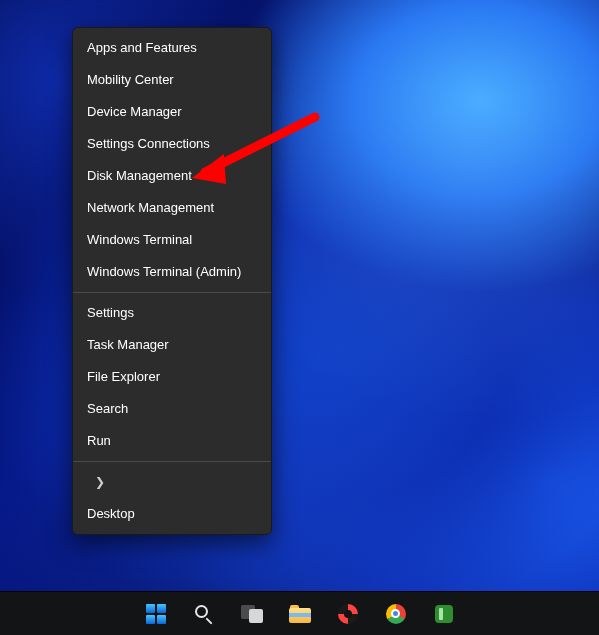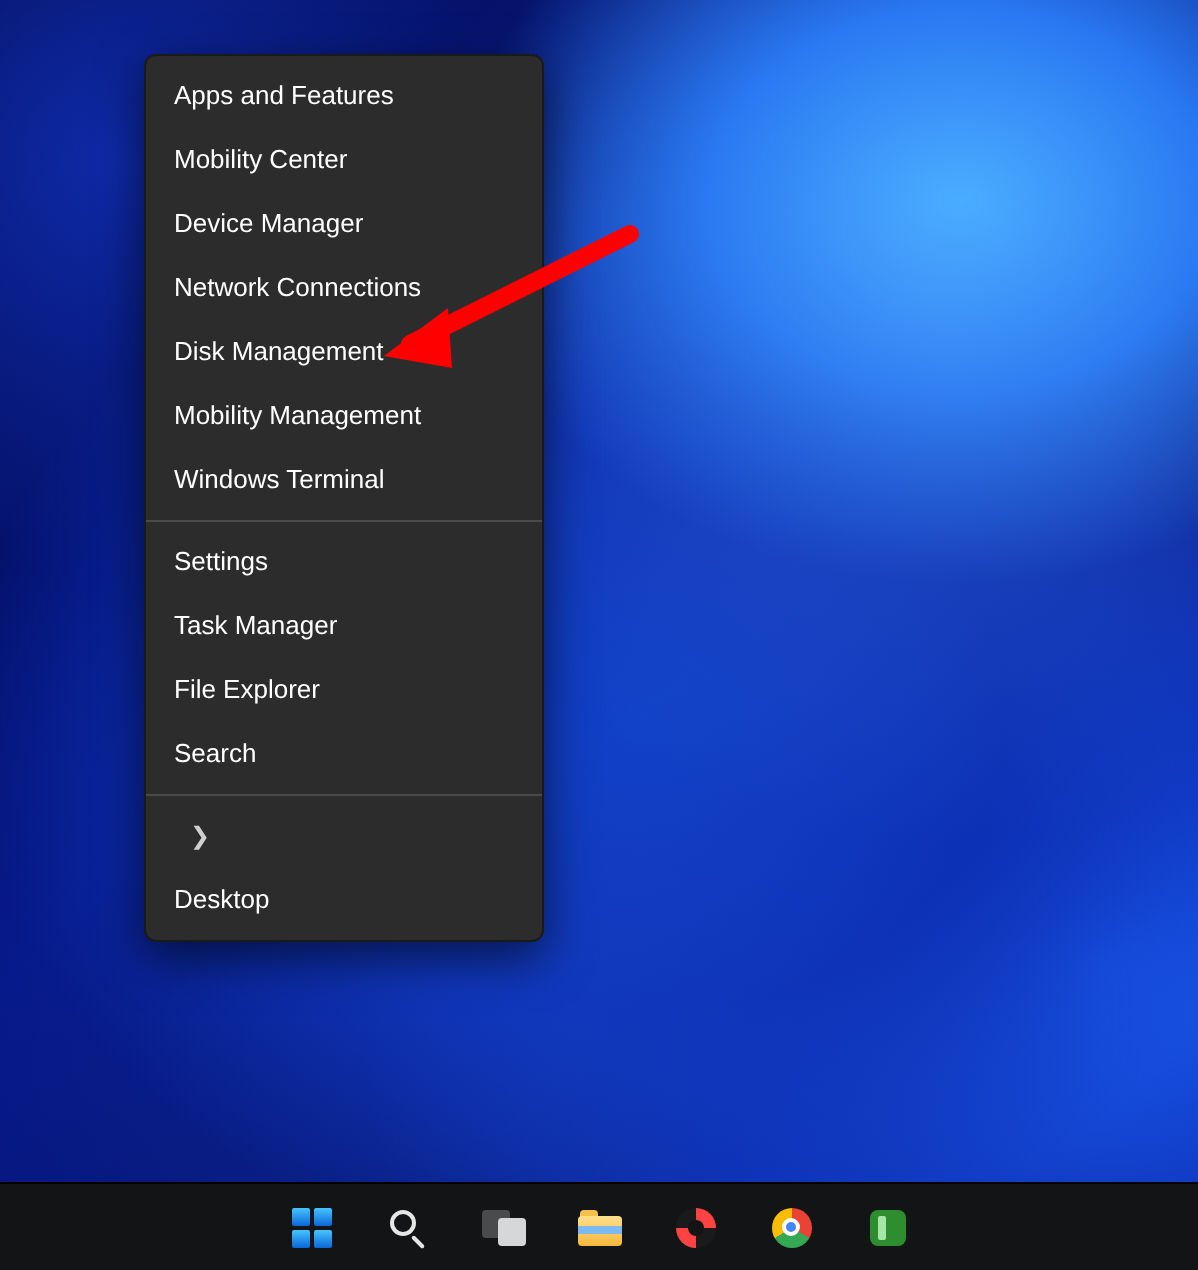--- a/index.html
+++ b/index.html
@@ -140,45 +140,51 @@
   <div class="menu-item">
       <span>Apps and Features</span>
     </div>
   <div class="menu-item">
       <span>Mobility Center</span>
     </div>
   <div class="menu-item">
       <span>Device Manager</span>
     </div>
   <div class="menu-item">
-      <span>Network Connections</span>
+      <span>Settings Connections</span>
     </div>
   <div class="menu-item">
       <span>Disk Management</span>
     </div>
   <div class="menu-item">
-      <span>Mobility Management</span>
+      <span>Network Management</span>
     </div>
   <div class="menu-item">
       <span>Windows Terminal</span>
     </div>
+  <div class="menu-item">
+      <span>Windows Terminal (Admin)</span>
+    </div>
 
   <div class="menu-sep"></div>
 
   <div class="menu-item">
       <span>Settings</span>
     </div>
   <div class="menu-item">
       <span>Task Manager</span>
     </div>
   <div class="menu-item">
       <span>File Explorer</span>
     </div>
   <div class="menu-item">
       <span>Search</span>
+    </div>
+  <div class="menu-item">
+      <span>Run</span>
     </div>
 
   <div class="menu-sep"></div>
 
   <div class="menu-item">
     <span class="chevron">❯</span>
   </div>
   <div class="menu-item">
       <span>Desktop</span>
     </div>

